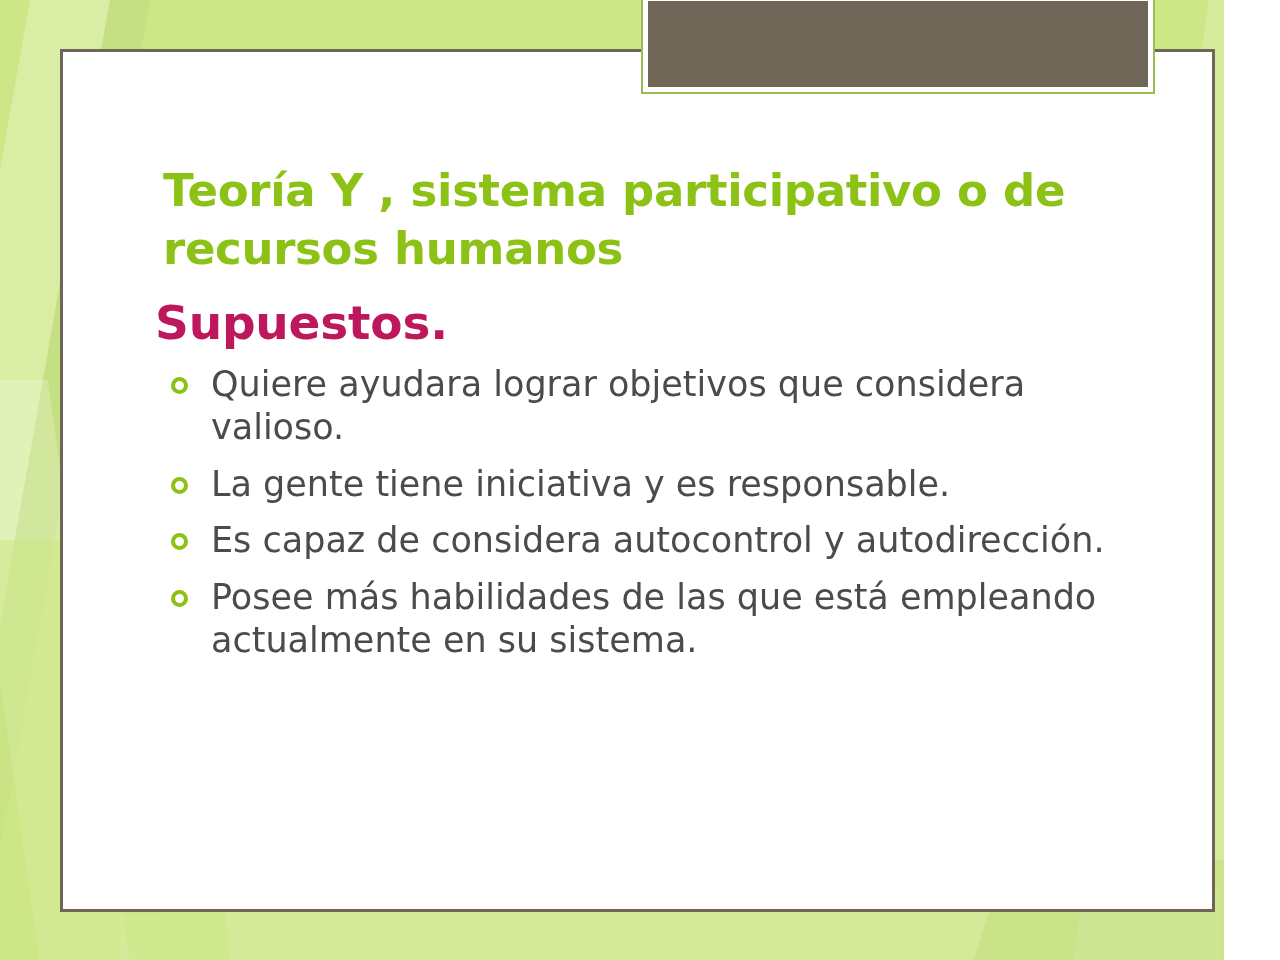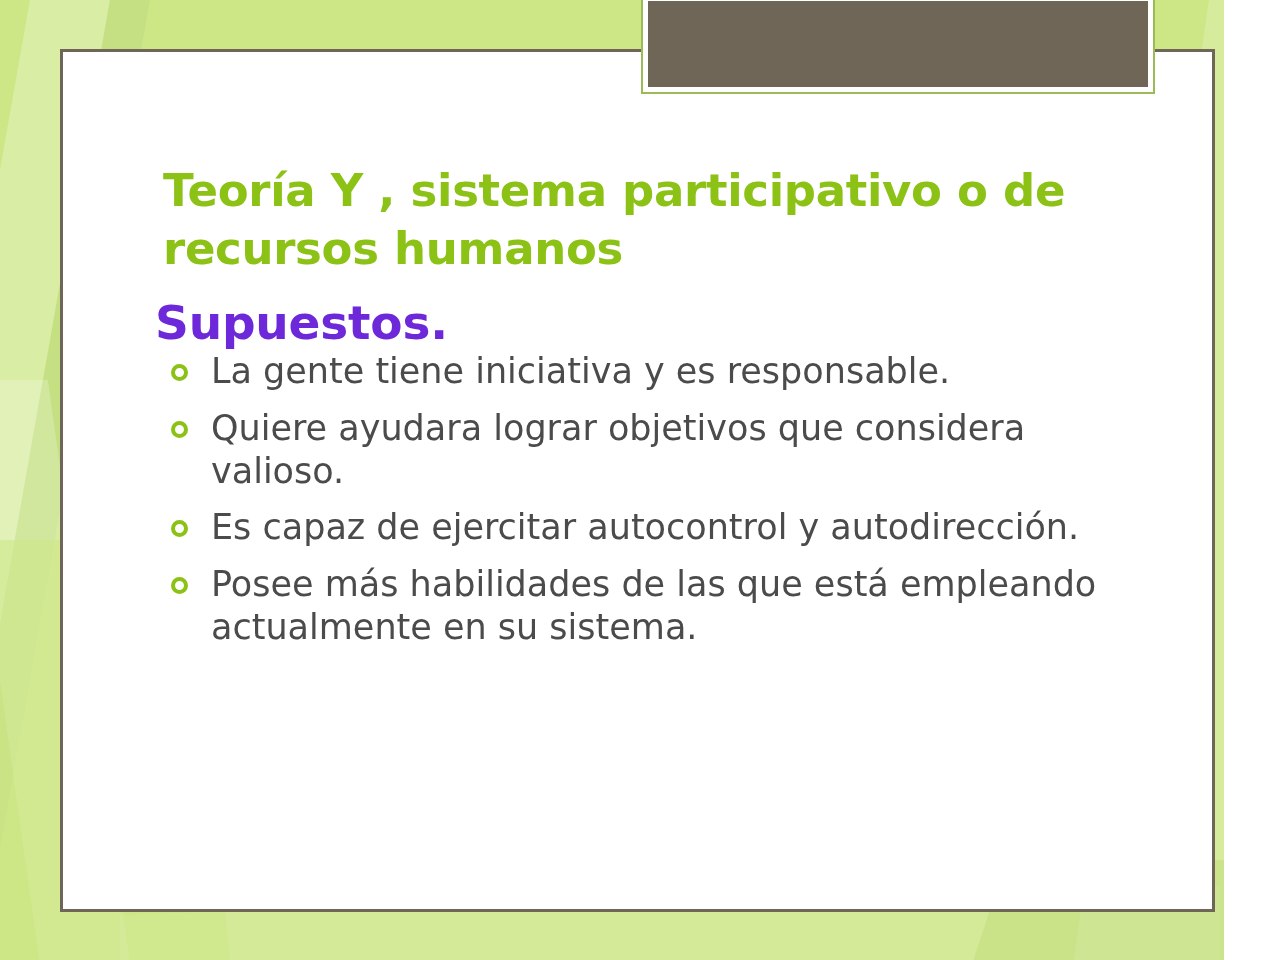--- a/index.html
+++ b/index.html
@@ -111,24 +111,24 @@
     color: #8cc216;
     font-size: 45px;
     font-weight: bold;
     line-height: 1.28;
     letter-spacing: -0.3px;
     margin: 0 0 18px 0;
     max-width: 940px;
   }
 
   .subtitle {
-    color: #6d28d9;
+    color: #be185d;
     font-size: 47px;
     font-weight: bold;
-    margin: 18px 0 0 -8px;
+    margin: 18px 0 13px -8px;
     letter-spacing: -0.2px;
   }
 
   ul.bullets {
     list-style: none;
     margin: 0;
     padding: 0;
   }
   ul.bullets li {
     position: relative;
@@ -168,29 +168,29 @@
   <div class="panel">
 
     <div class="content">
       <h1 class="title">Teoría Y , sistema participativo o de recursos humanos</h1>
 
       <h2 class="subtitle">Supuestos.</h2>
 
       <ul class="bullets">
         <li>
           <span class="bullet-marker"></span>
+          <span>Quiere ayudara lograr objetivos que considera valioso.</span>
+        </li>
+        <li>
+          <span class="bullet-marker"></span>
           <span>La gente tiene iniciativa y es responsable.</span>
         </li>
         <li>
           <span class="bullet-marker"></span>
-          <span>Quiere ayudara lograr objetivos que considera valioso.</span>
-        </li>
-        <li>
-          <span class="bullet-marker"></span>
-          <span>Es capaz de ejercitar autocontrol y autodirección.</span>
+          <span>Es capaz de considera autocontrol y autodirección.</span>
         </li>
         <li>
           <span class="bullet-marker"></span>
           <span>Posee más habilidades de las que está empleando actualmente en su sistema.</span>
         </li>
       </ul>
     </div>
   </div>
 
   <div class="tab-outer">

